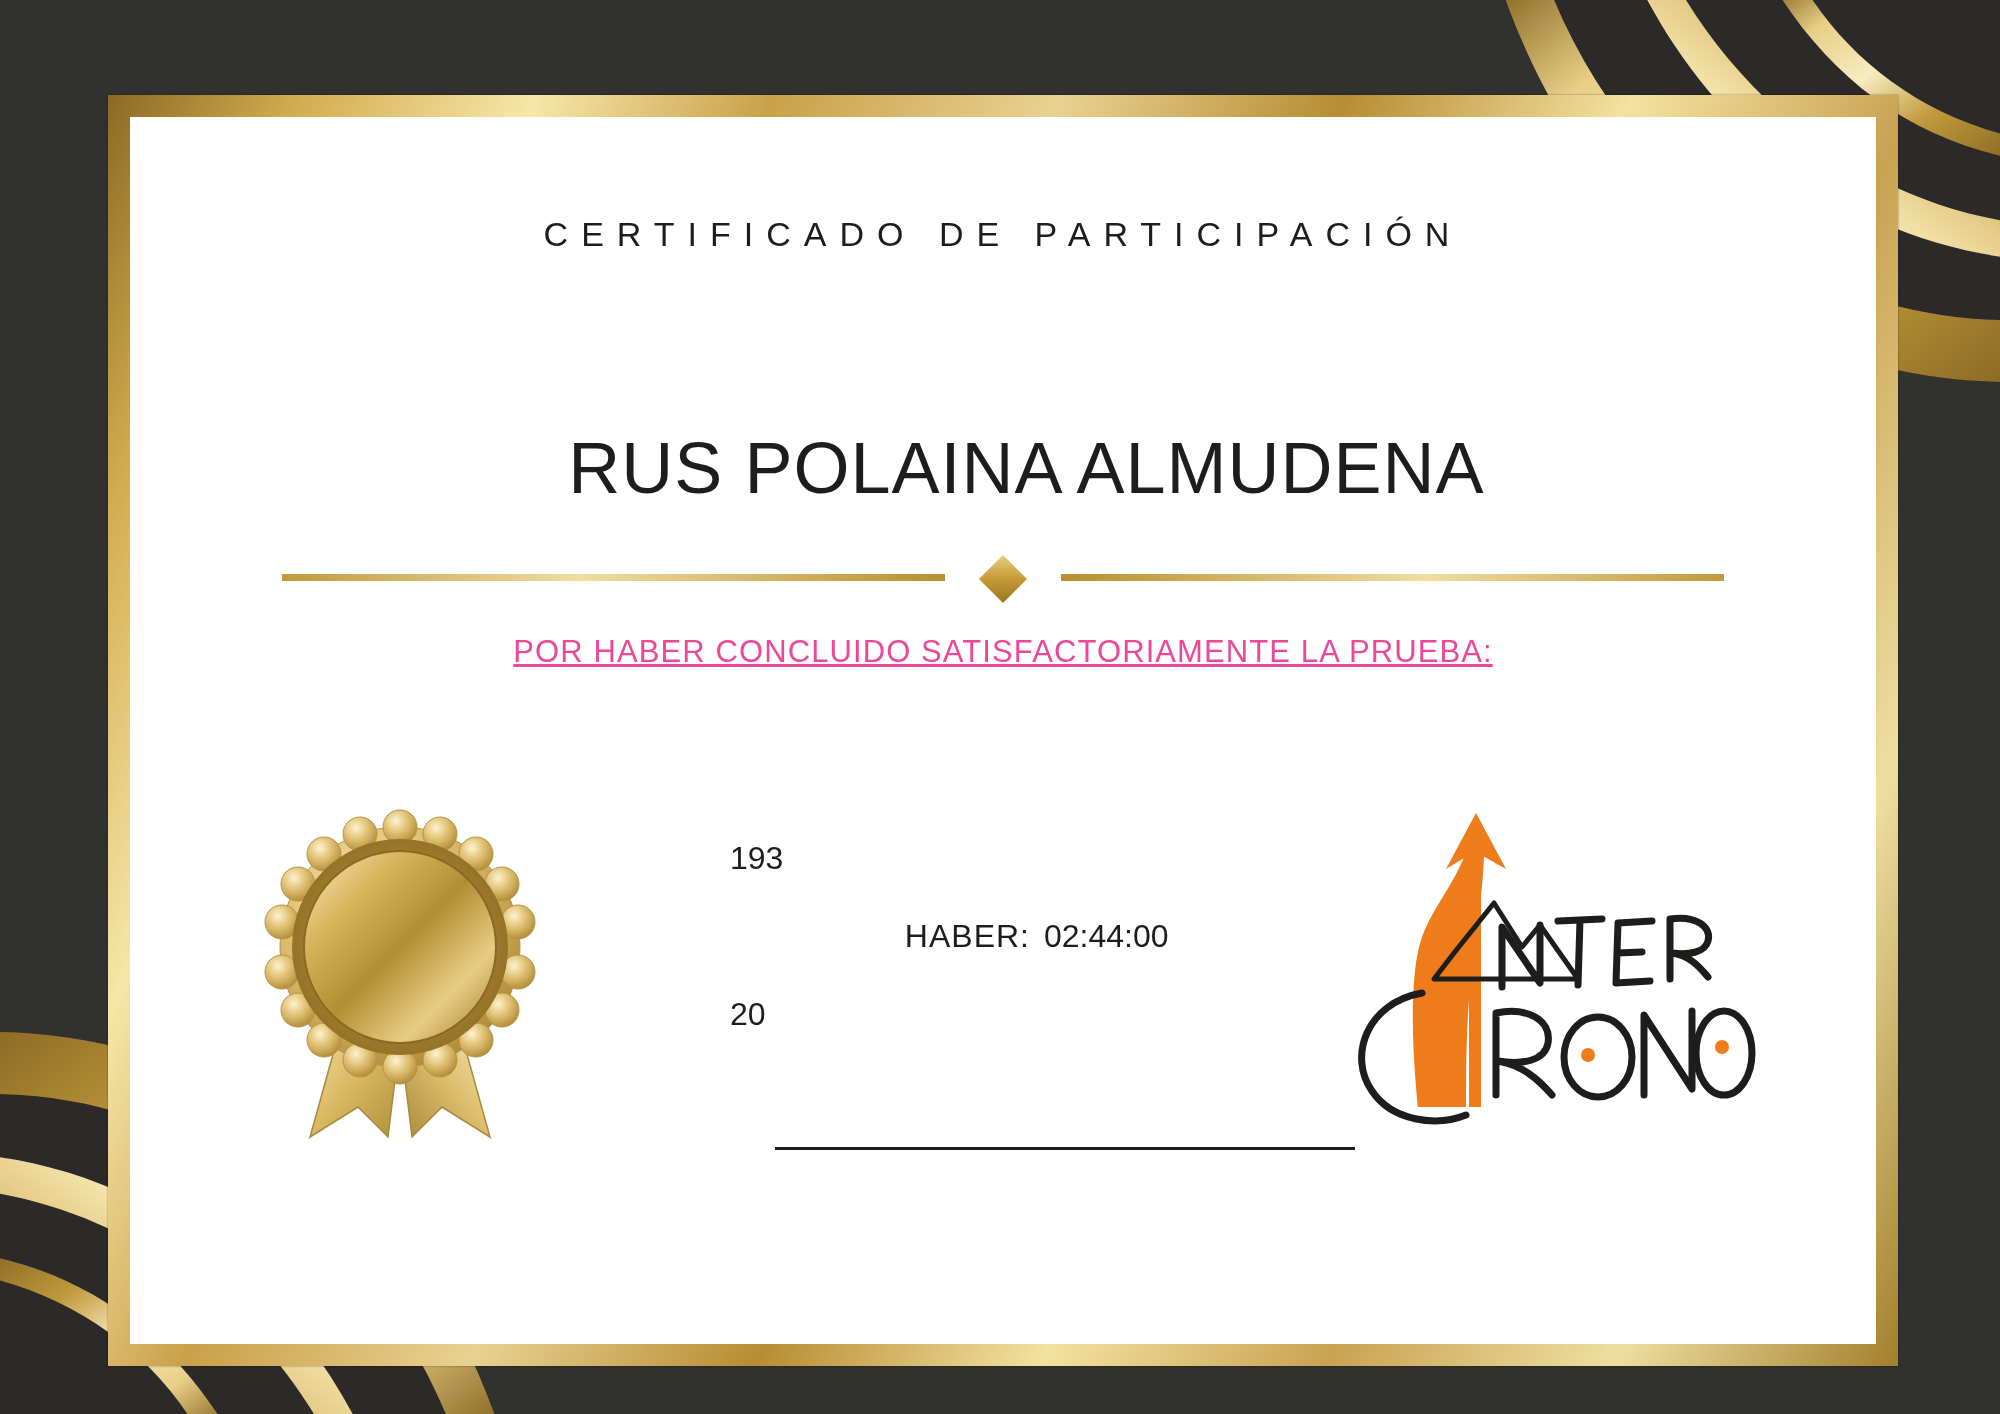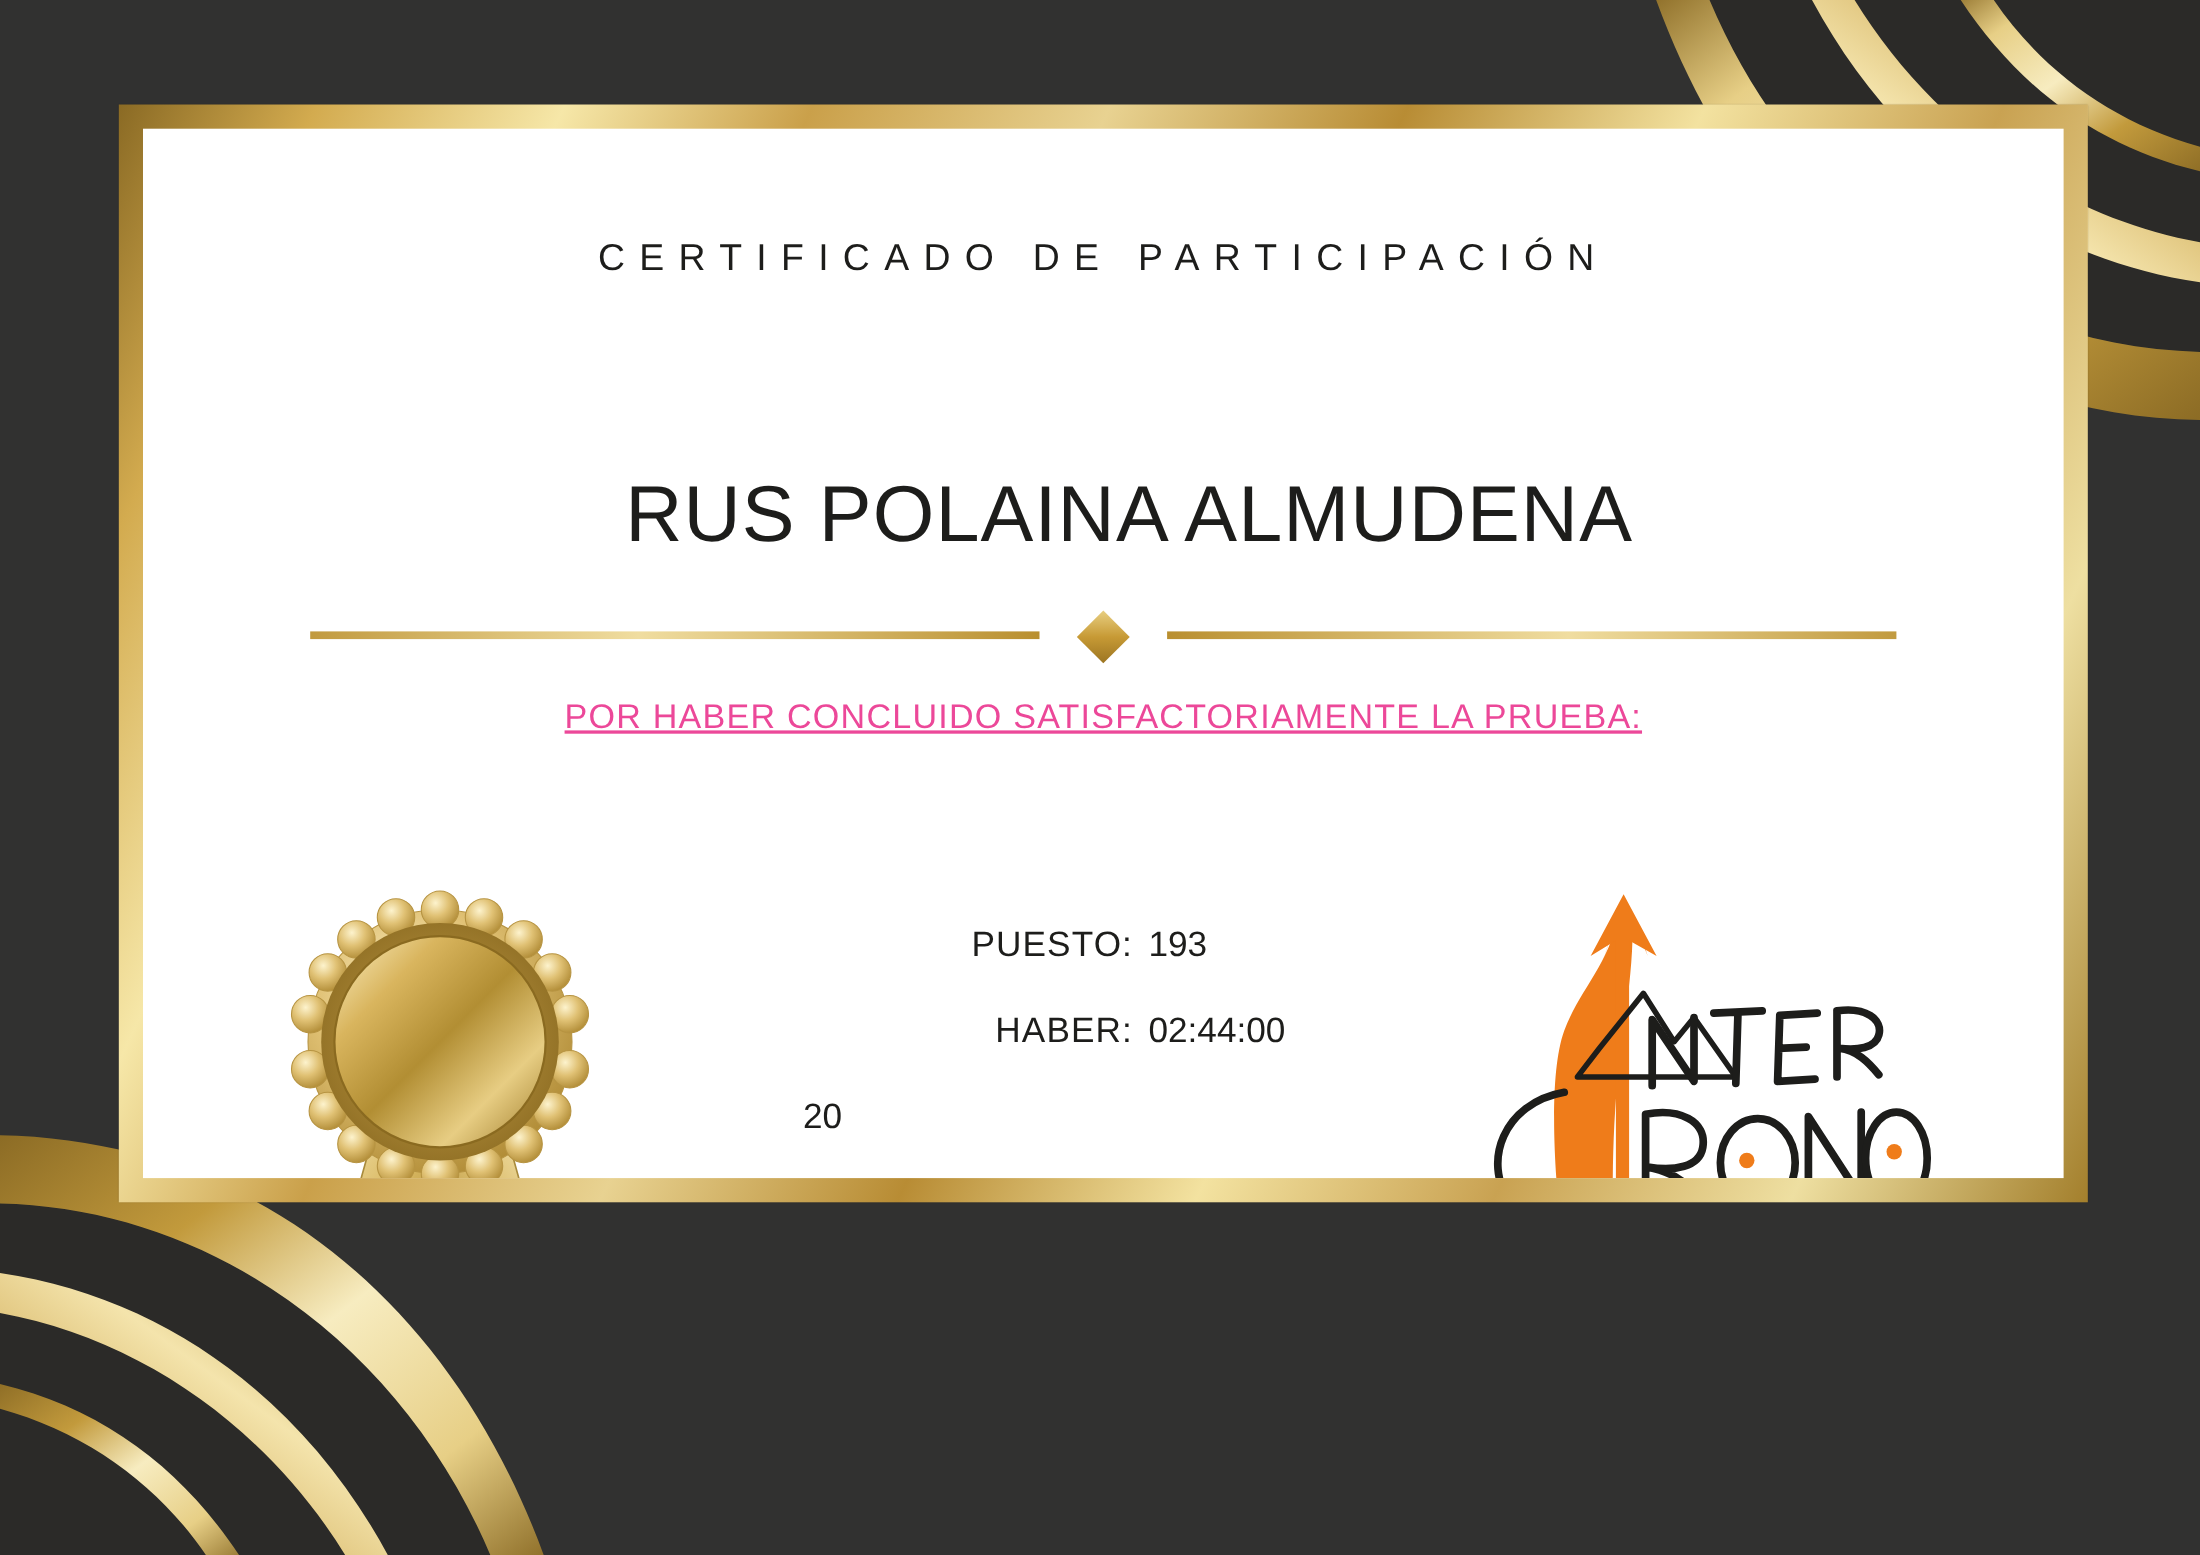--- a/index.html
+++ b/index.html
@@ -29,21 +29,21 @@
   }
   .corner-tr { top: -10px; right: -10px; }
   .corner-bl { bottom: -10px; left: -10px; }
 
   
   .gold-frame {
     position: absolute;
     left: 108px;
     top: 95px;
     width: 1790px;
-    height: 998px;
+    height: 1271px;
     padding: 22px;
     box-sizing: border-box;
     background: linear-gradient(115deg,
        #8a6a24 0%,
        #d3ab4f 8%,
        #f6e7a8 18%,
        #caa04a 28%,
        #e8d291 40%,
        #b88c34 52%,
        #f3e2a0 64%,
@@ -308,21 +308,20 @@
             </g>
           </g>
           <circle r="108" fill="url(#medalRim)"></circle>
           <circle r="96" fill="url(#medalInner)"></circle>
           <circle r="96" fill="none" stroke="#8a6a20" stroke-width="2"></circle>
         </g>
       </svg>
 
       <div class="results">
         <div class="result-row">
-          <span class="result-label">PUESTO:</span>
           <span class="result-value">193</span>
         </div>
         <div class="result-row">
           <span class="result-label">HABER:</span>
           <span class="result-value">02:44:00</span>
         </div>
         <div class="result-row">
           <span class="result-value">20</span>
         </div>
       </div>

